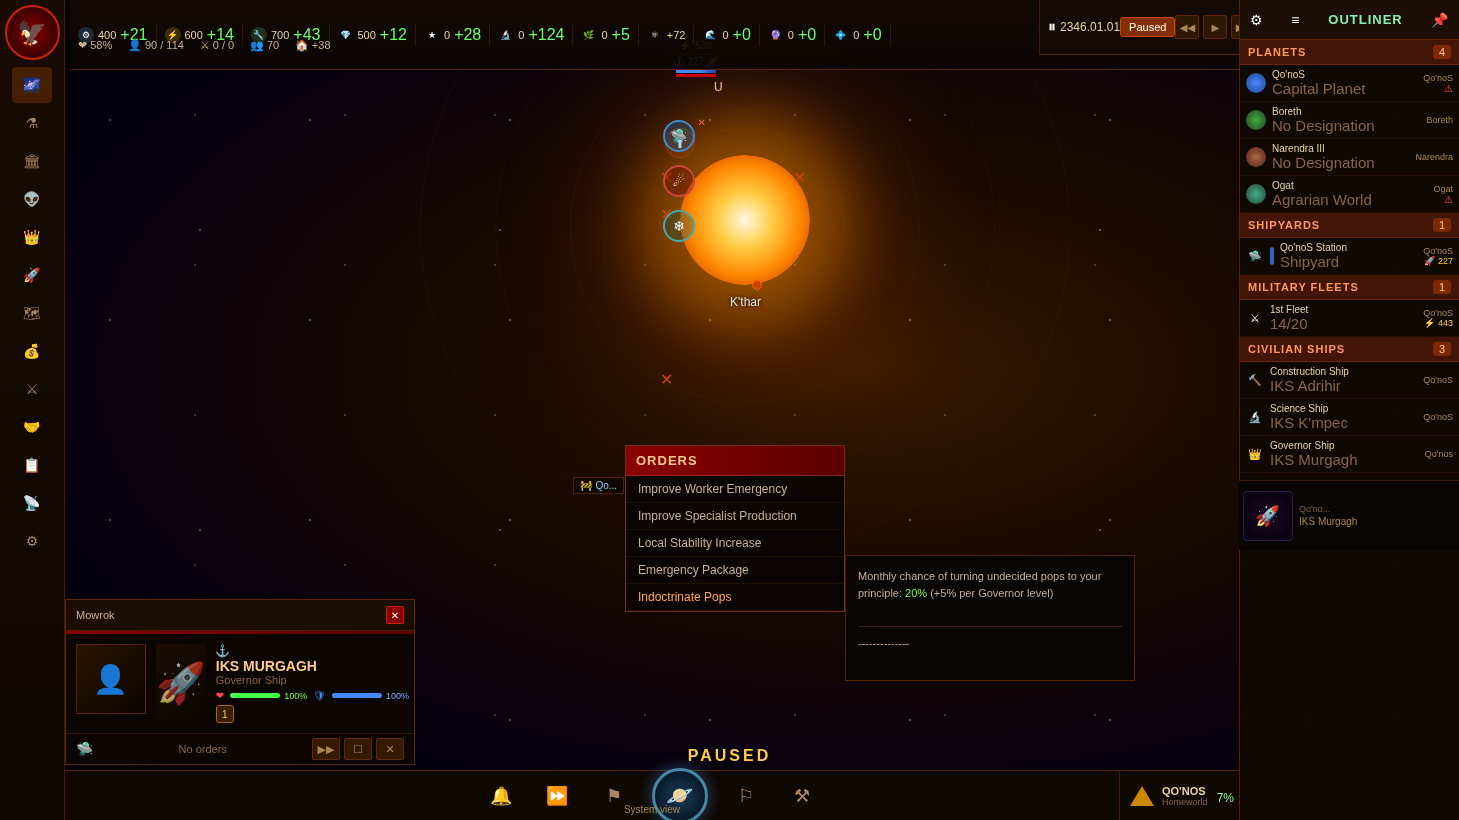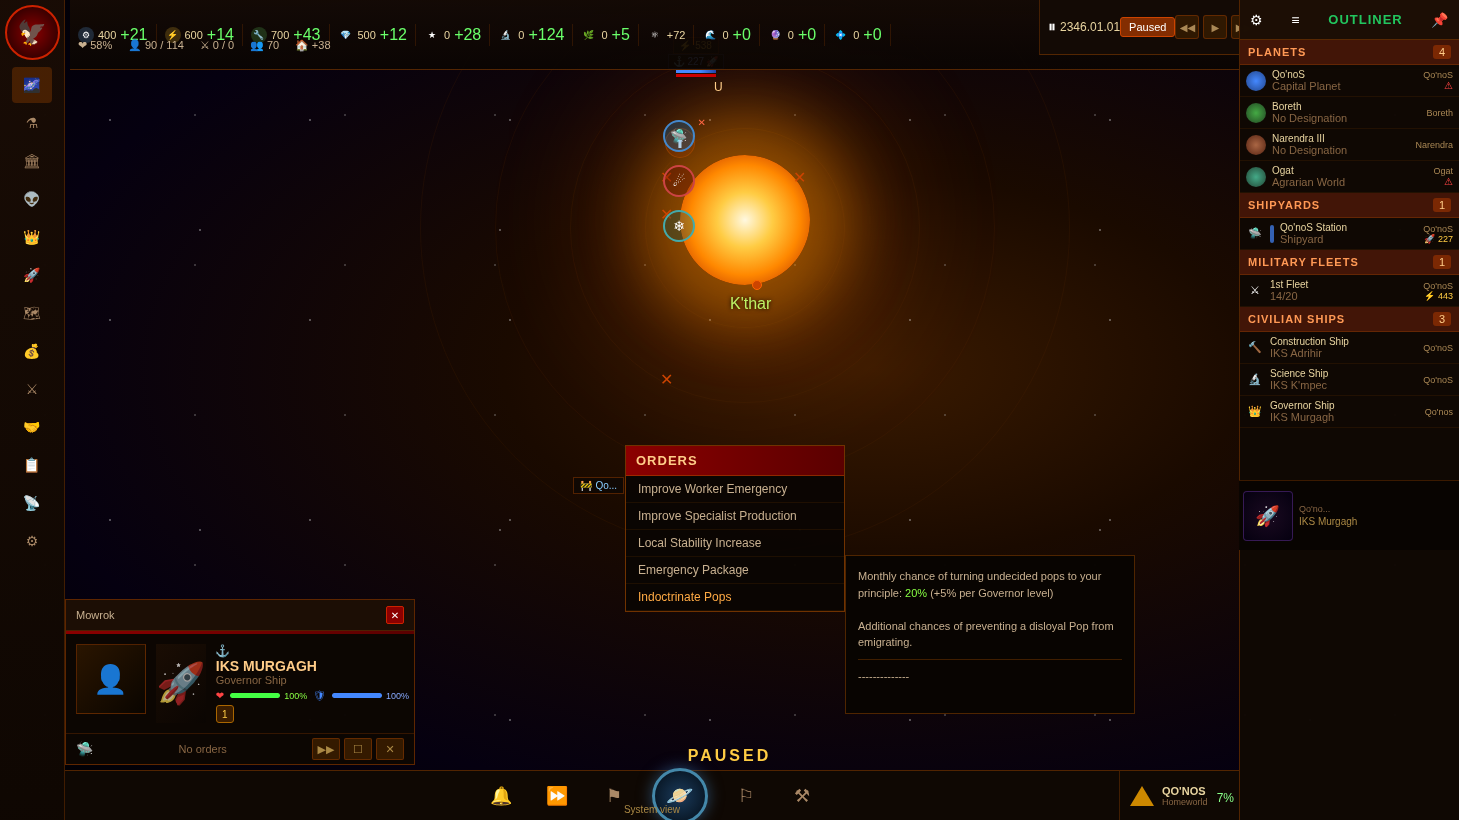--- a/index.html
+++ b/index.html
@@ -169,21 +169,21 @@
       justify-content: space-between;
       padding: 8px 10px;
       background: rgba(30,15,5,0.9);
       border-bottom: 1px solid rgba(180,80,0,0.4);
       height: 40px;
     }
 
     .outliner-title {
       font-size: 13px;
       font-weight: bold;
-      color: #22c55e;
+      color: #86efac;
       letter-spacing: 1px;
     }
 
     .section-header {
       display: flex;
       align-items: center;
       justify-content: space-between;
       padding: 5px 8px;
       background: rgba(100,30,10,0.6);
       border-bottom: 1px solid rgba(180,80,0,0.3);
@@ -216,21 +216,21 @@
 
     .planet-icon {
       width: 20px;
       height: 20px;
       border-radius: 50%;
       flex-shrink: 0;
     }
 
     .item-info { flex: 1; min-width: 0; }
     .item-name { font-size: 10px; color: #e8d4a0; white-space: nowrap; overflow: hidden; text-overflow: ellipsis; }
-    .item-sub { font-size: 11px; color: #886644; }
+    .item-sub { font-size: 15px; color: #886644; }
     .item-location { font-size: 9px; color: #aa8855; margin-left: auto; white-space: nowrap; }
 
     .item-badge {
       display: flex;
       align-items: center;
       gap: 2px;
       font-size: 9px;
       color: #ffcc44;
     }
 
@@ -523,22 +523,22 @@
       z-index: 5;
       display: flex;
       flex-direction: column;
       align-items: center;
     }
 
     
     .planet-label {
       position: absolute;
       z-index: 5;
-      font-size: 16px;
-      color: #bef264;
+      font-size: 12px;
+      color: #e5e5e5;
       text-shadow: 0 0 4px #000;
     }
 
     
     .orbit-ring {
       position: absolute;
       border-radius: 50%;
       border: 1px solid rgba(100,50,0,0.15);
       transform: translate(-50%, -50%);
     }
@@ -926,21 +926,20 @@
   <div class="orders-item active">Indoctrinate Pops</div>
 </div>
 
 <div id="indoctrinate-tooltip">
   <p class="tooltip-text">
     Monthly chance of turning undecided pops to your principle: 
     <span class="tooltip-highlight">20%</span>
     <span>(+5% per Governor level)</span>
   </p>
   <br>
-  <p class="tooltip-text">Additional chances of preventing a disloyal Pop from emigrating.</p>
   <hr class="tooltip-divider">
   <p class="tooltip-text">--------------</p>
   <br>
 </div>
 
 <div id="ship-panel">
   <div id="ship-panel-header">
     <span style="font-size:11px;color:#c8b090;">Mowrok</span>
     <div class="close-btn">✕</div>
   </div>

